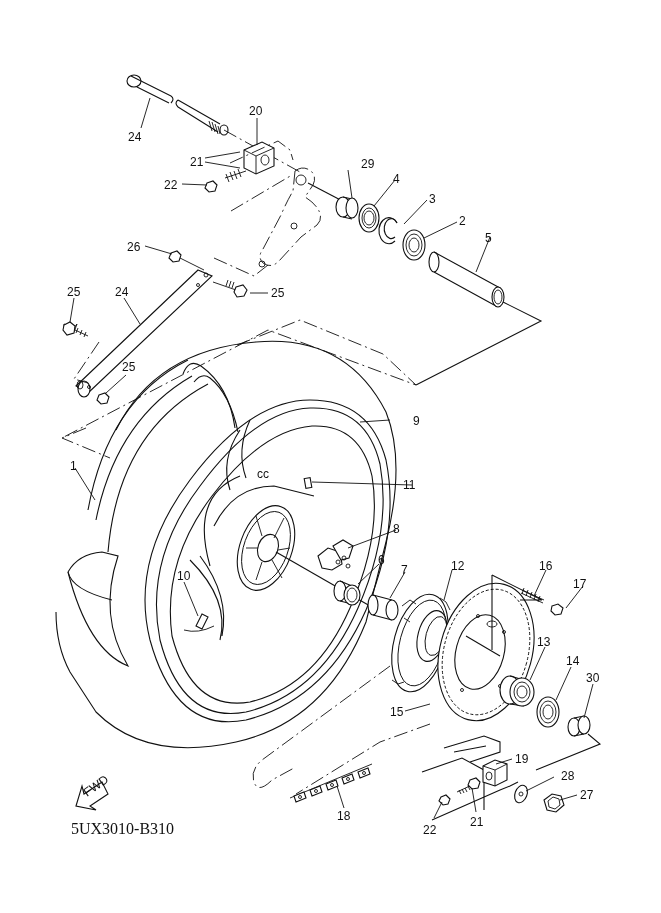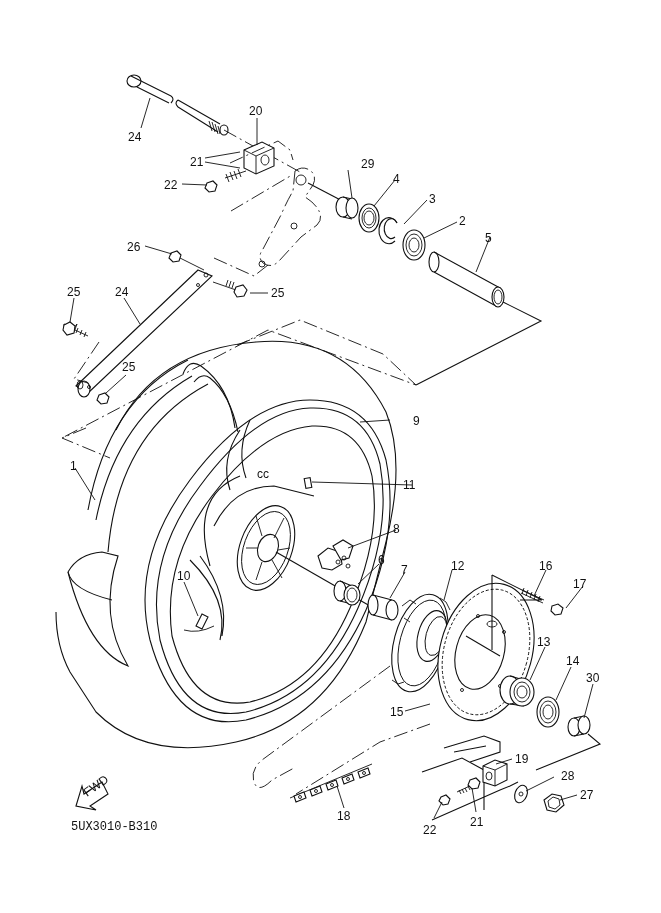--- a/index.html
+++ b/index.html
@@ -3,21 +3,21 @@
 <meta charset="utf-8">
 <style>
   html, body { margin: 0; padding: 0; background: #ffffff; }
   body { width: 661px; height: 913px; position: relative; overflow: hidden; font-family: "Liberation Sans", sans-serif; }
   #diagram { position: absolute; left: 0; top: 0; width: 661px; height: 913px; }
   svg text { font-family: "Liberation Sans", sans-serif; font-size: 12px; fill: #111; }
   .ln { stroke: #111; stroke-width: 1.1; fill: none; }
   .lt { stroke: #111; stroke-width: 0.9; fill: none; }
   .dash { stroke: #111; stroke-width: 0.9; fill: none; stroke-dasharray: 14 4 2 4; }
   .fw { fill: #fff; stroke: #111; stroke-width: 1.1; }
-  .code { position: absolute; left: 71px; top: 820px; font-size: 12px; color: #111; font-family: Liberation Mono, monospace; }
+  .code { position: absolute; left: 71px; top: 820px; font-size: 16px; color: #111; font-family: Liberation Serif, serif; }
 </style>
 </head>
 <body>
 
 <svg id="diagram" viewBox="0 0 661 913" xmlns="http://www.w3.org/2000/svg">
 
   <g>
     <ellipse class="fw" cx="134" cy="81" rx="7" ry="6"></ellipse>
     <path class="ln" d="M131 76 L171 96 M137 87 L169 103"></path>
     <path class="ln" d="M171 96 q4 3 0 7"></path>

